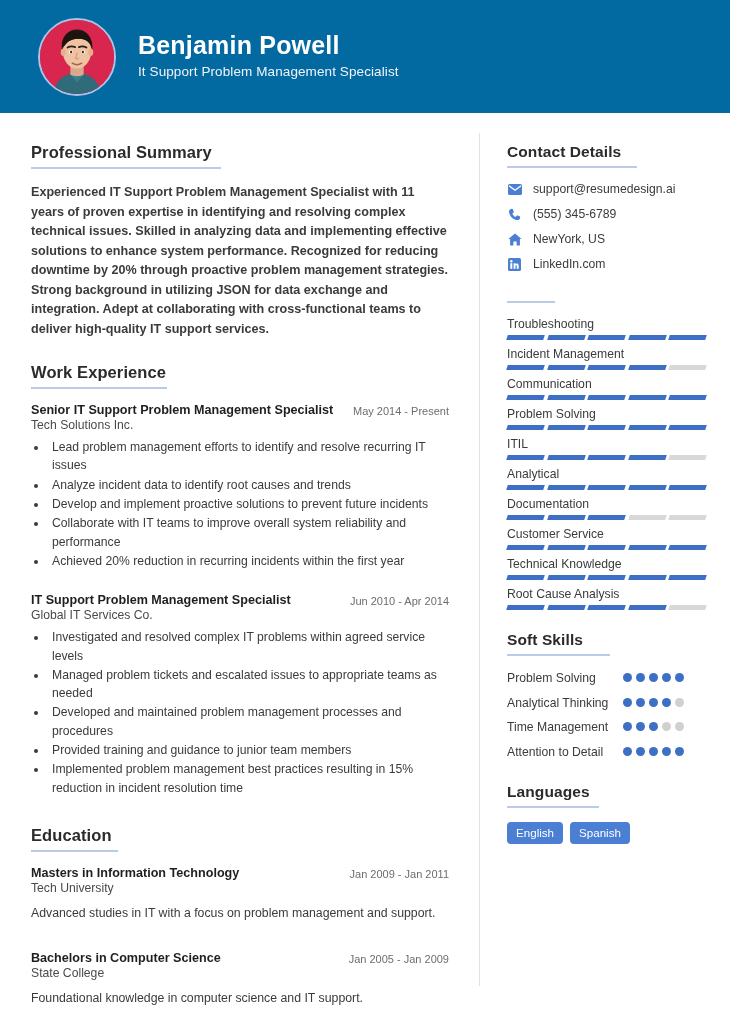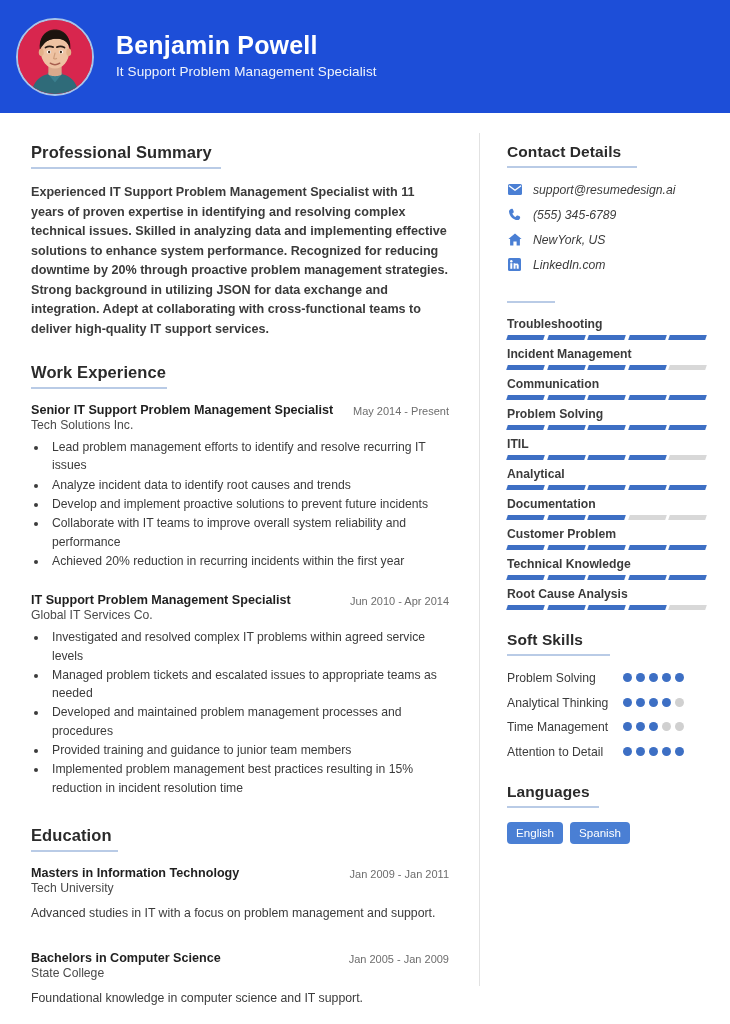--- a/index.html
+++ b/index.html
@@ -8,24 +8,24 @@
     height: 1024px;
     background: #ffffff;
     font-family: "Liberation Sans", sans-serif;
     color: #333333;
     overflow: hidden;
   }
 
   
   .header {
     height: 113px;
-    background: #1d4ed8;
+    background: #0369a1;
     display: flex;
     align-items: center;
-    padding-left: 16px;
+    padding-left: 38px;
     gap: 22px;
   }
   .avatar {
     width: 78px;
     height: 78px;
     border-radius: 50%;
     background: #d8264e;
     border: 2px solid #a8c4e8;
     overflow: hidden;
     position: relative;
@@ -138,42 +138,41 @@
     margin-top: 9px;
     line-height: 1.5;
   }
   .gap-24 { height: 24px; }
   .gap-18 { height: 18px; }
   .gap-14 { height: 14px; }
 
   
   .contact-row {
     display: flex;
-    align-items: flex-end;
+    align-items: flex-start;
     gap: 11px;
     margin-bottom: 10px;
-    font-style: italic;
   }
   .c-icon {
     width: 15px;
     height: 15px;
     flex: none;
     display: flex;
     align-items: center;
     justify-content: center;
     color: #4a7fd4;
   }
   .c-icon svg { display: block; }
   .contact-text {
     font-size: 12.2px;
     color: #3b3b3b;
   }
 
   
-  .skill { margin-bottom: 2px; font-weight: bold; }
+  .skill { margin-bottom: 2px; }
   .skill-name {
     font-size: 12.2px;
     color: #3b3b3b;
     margin-bottom: 4px;
   }
   .skill-bar {
     display: flex;
     gap: 4px;
     margin-bottom: 7px;
   }
@@ -459,21 +458,21 @@
             <div class="skill-name">Documentation</div>
             <div class="skill-bar">
               <span class="seg on"></span>
               <span class="seg on"></span>
               <span class="seg on"></span>
               <span class="seg"></span>
               <span class="seg"></span>
             </div>
           </div>
           <div class="skill">
-            <div class="skill-name">Customer Problem</div>
+            <div class="skill-name">Customer Service</div>
             <div class="skill-bar">
               <span class="seg on"></span>
               <span class="seg on"></span>
               <span class="seg on"></span>
               <span class="seg on"></span>
               <span class="seg on"></span>
             </div>
           </div>
           <div class="skill">
             <div class="skill-name">Technical Knowledge</div>

